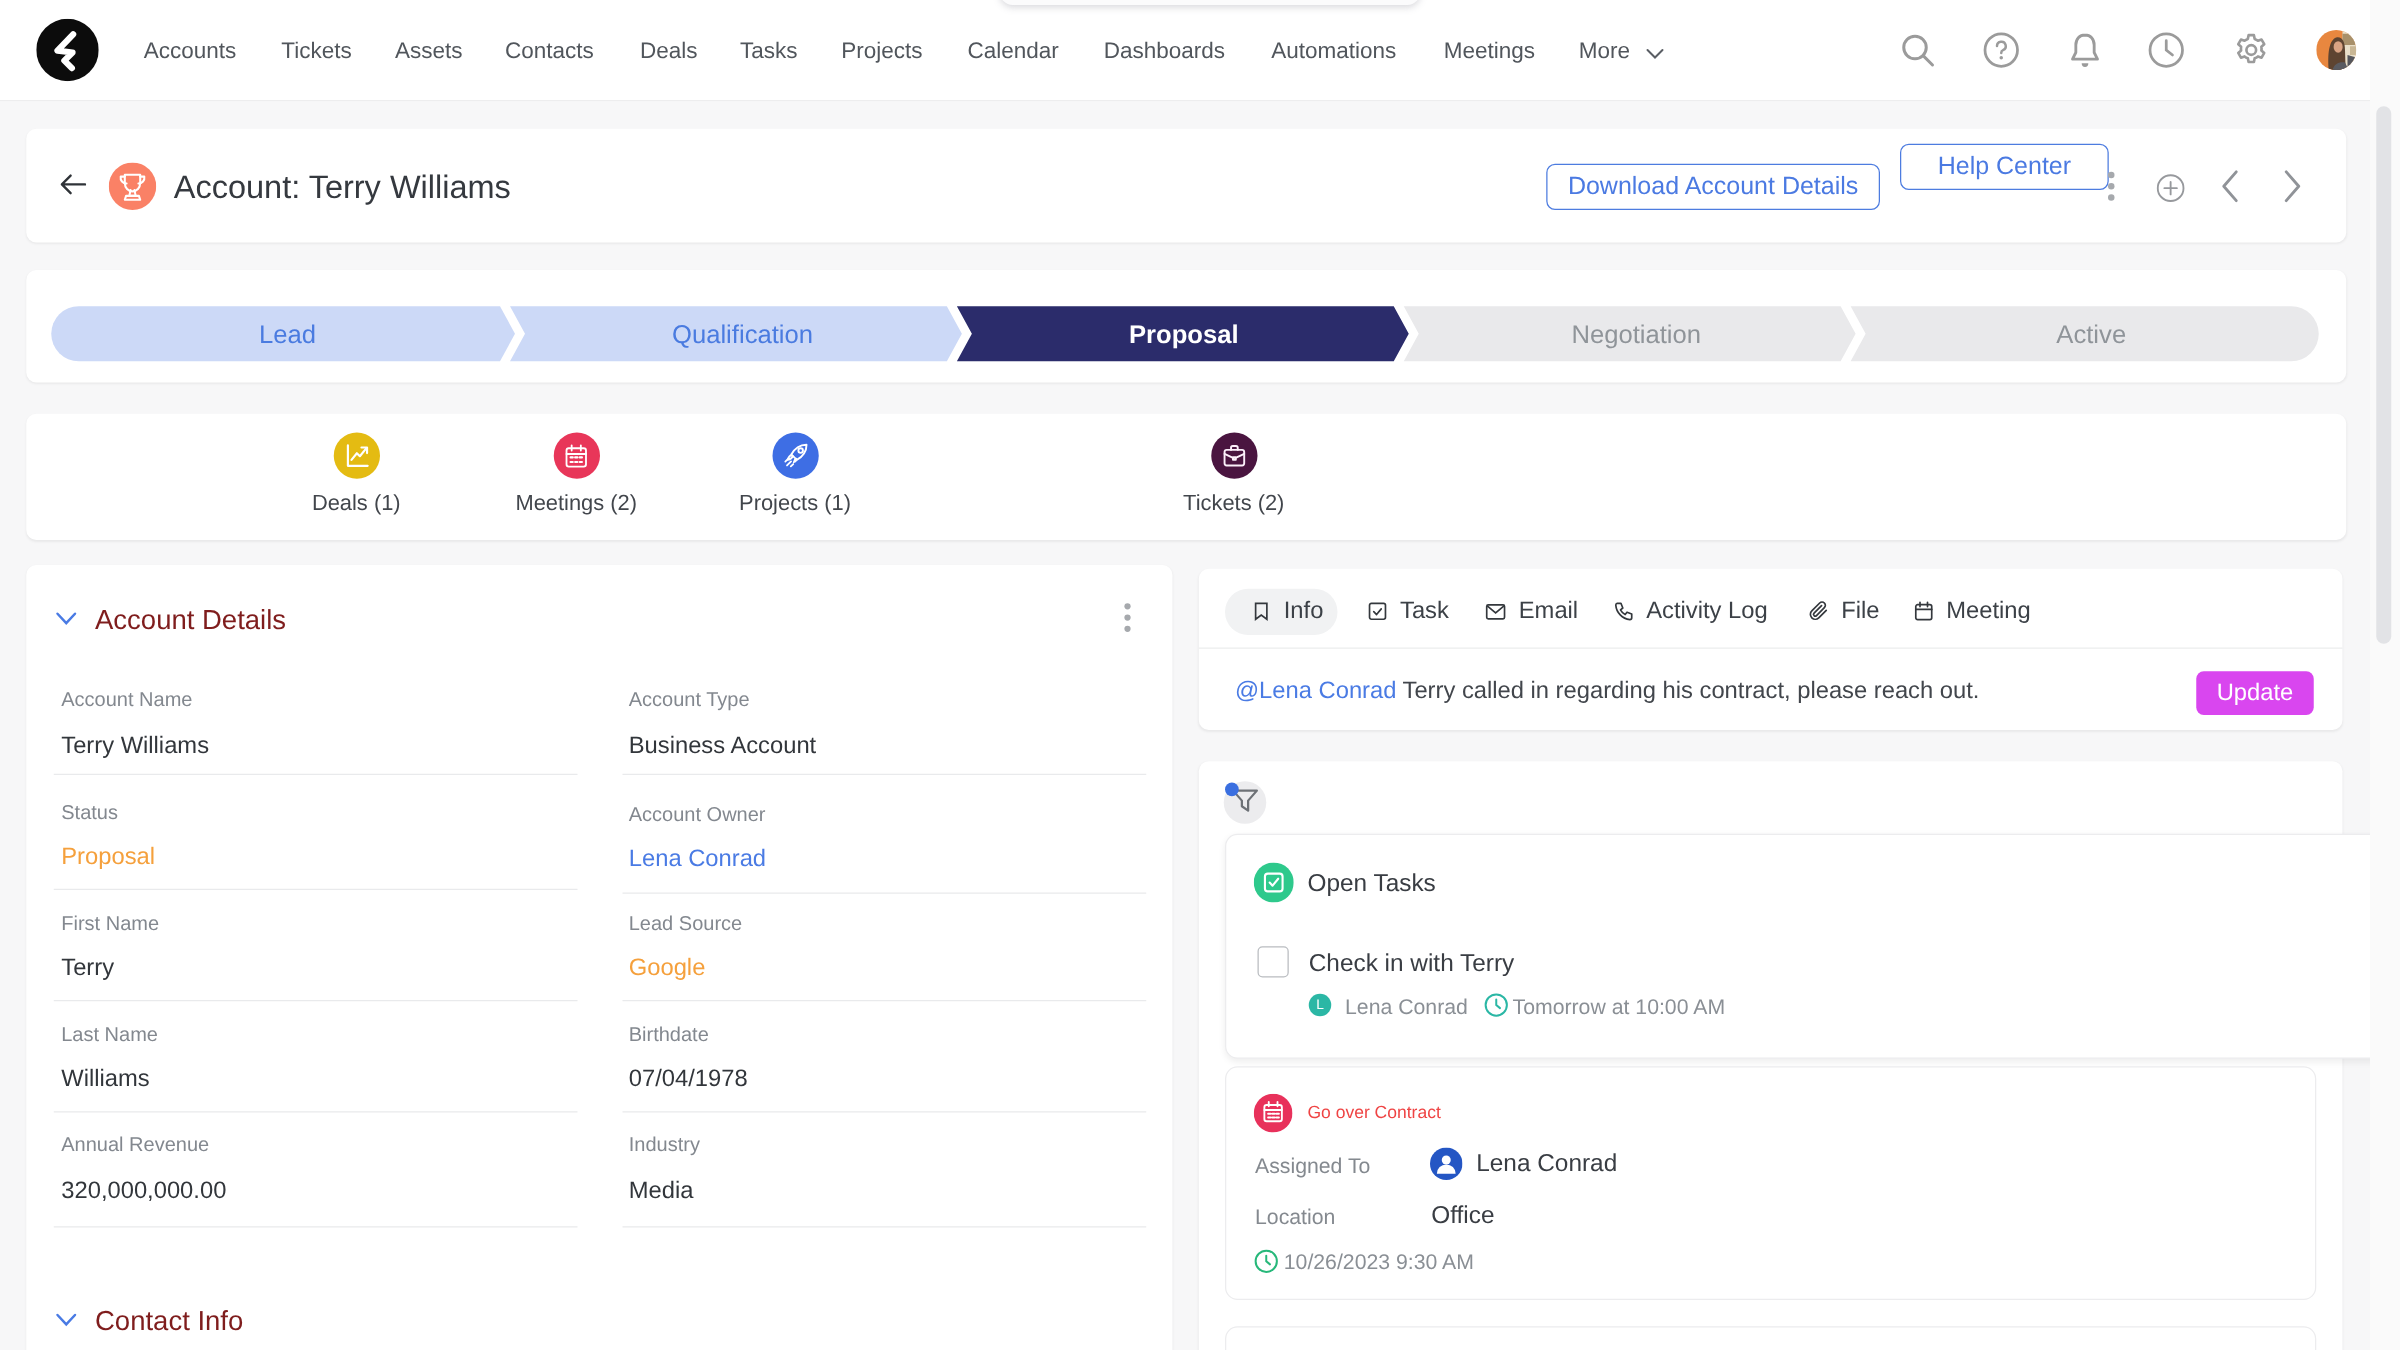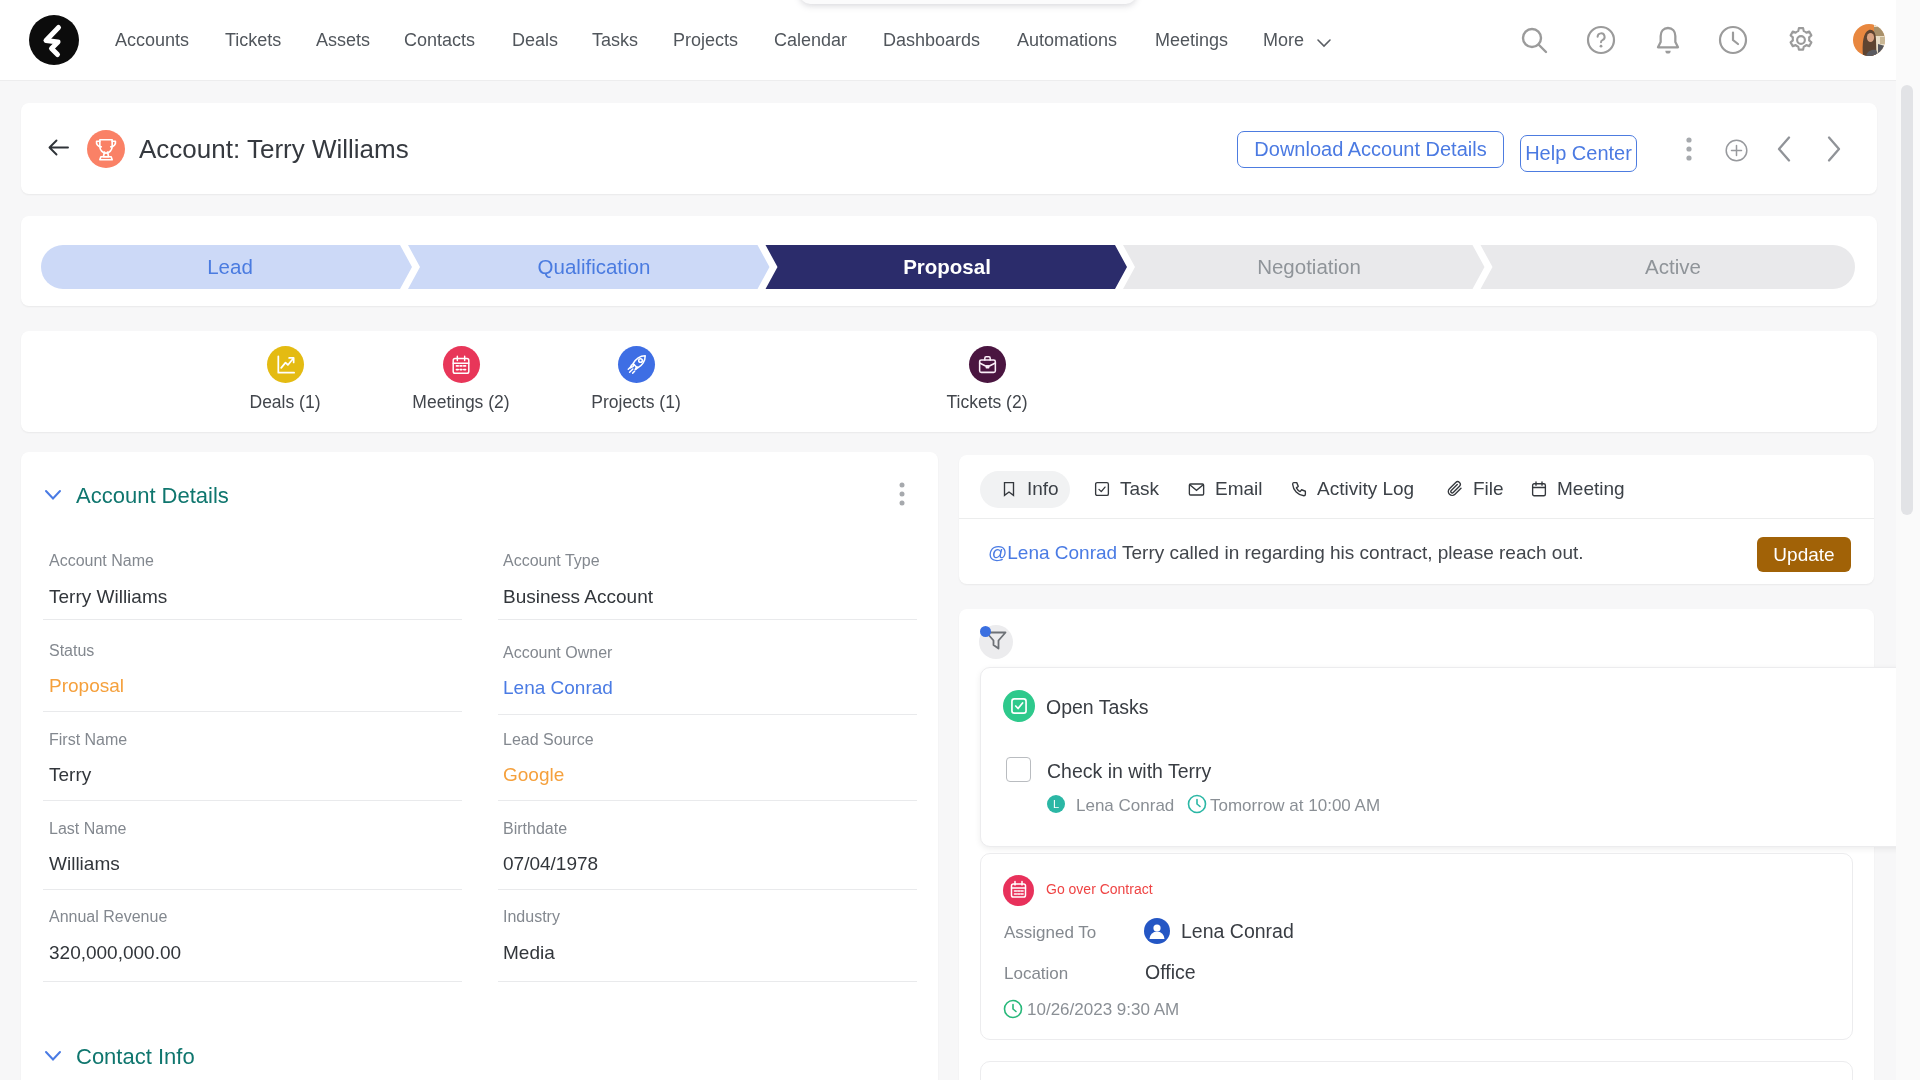--- a/index.html
+++ b/index.html
@@ -21,21 +21,21 @@
 #stagecard { left:21px; top:216px; width:1856px; height:90px; }
 
 
 #iconcard { left:21px; top:331px; width:1856px; height:101px; }
 .ic-item { position:absolute; top:0; width:160px; text-align:center; }
 .ic-circle { width:37px; height:37px; border-radius:50%; margin:15px auto 0; display:flex; align-items:center; justify-content:center; }
 .ic-label { margin-top:9px; font-size:17.5px; color:#42464c; }
 
 
 #leftpanel { left:21px; top:452px; width:917px; height:640px; border-radius:8px 8px 0 0; }
-.sec-title { position:absolute; font-size:22px; color:#0f766e; }
+.sec-title { position:absolute; font-size:22px; color:#7f1d1d; }
 .f-label { position:absolute; font-size:16px; color:#83888f; }
 .f-value { position:absolute; font-size:19px; color:#32363b; }
 .f-line { position:absolute; height:1px; background:#e9eaec; }
 
 
 #notecard { left:959px; top:455px; width:915px; height:129px; }
 #feedcard { left:959px; top:609px; width:915px; height:485px; border-radius:8px 8px 0 0; }
 .innercard { position:absolute; background:#fff; border:1px solid #ececee; border-radius:10px; }
 .tab { position:absolute; top:15px; height:38px; display:flex; align-items:center; gap:9px; font-size:19px; color:#3c4147; }
 
@@ -117,21 +117,21 @@
     <g fill="none" stroke="#fff" stroke-width="1.6" stroke-linecap="round" stroke-linejoin="round">
       <path d="M12.5 9.5 h12 v6.5 a6 6.5 0 0 1 -12 0 Z"></path>
       <path d="M12.5 11 h-3.2 a4.6 4.6 0 0 0 4.6 5.4"></path>
       <path d="M24.5 11 h3.2 a4.6 4.6 0 0 1 -4.6 5.4"></path>
       <path d="M17 21.5 l-1 4.5 h5 l-1-4.5"></path>
       <path d="M13.5 26 h10 l1 3 h-12 Z"></path>
     </g>
   </svg>
   <div class="abs" style="left:118px;top:31px;font-size:26px;color:#35393f">Account: Terry Williams</div>
   <div class="btn-blue" style="left:1216px;top:28px;width:267px;height:37px;line-height:35px">Download Account Details</div>
-  <div class="btn-blue" style="left:1499px;top:32px;width:117px;height:37px;line-height:35px">Help Center</div>
+  <div class="btn-blue" style="left:1499px;top:12px;width:167px;height:37px;line-height:35px">Help Center</div>
   <svg class="abs" style="left:1664px;top:32px" width="8" height="30" viewBox="0 0 8 30">
       <circle cx="4" cy="5" r="2.6" fill="#a6a9ad"></circle>
       <circle cx="4" cy="14" r="2.6" fill="#a6a9ad"></circle>
       <circle cx="4" cy="23" r="2.6" fill="#a6a9ad"></circle>
     </svg>
   <svg class="abs" style="left:1704px;top:36px" width="23" height="23" viewBox="0 0 23 23">
       <circle cx="11.5" cy="11.5" r="10.3" fill="none" stroke="#97999d" stroke-width="1.5"></circle>
       <path d="M11.5 6.5 v10 M6.5 11.5 h10" stroke="#97999d" stroke-width="1.5" stroke-linecap="round"></path>
     </svg>
   <svg class="abs" style="left:1753px;top:32px" width="20" height="28" viewBox="0 0 20 28">
@@ -299,21 +299,21 @@
     <svg width="18" height="18" viewBox="0 0 24 24" fill="none" stroke="#34383d" stroke-width="1.8" stroke-linecap="round">
         <rect x="3.5" y="5" width="17" height="16" rx="2"></rect>
         <path d="M3.5 10 H20.5"></path>
         <path d="M8 2.5 V7 M16 2.5 V7"></path>
       </svg>
     <span>Meeting</span>
   </div>
   <div class="abs" style="left:0;top:63px;width:915px;height:1px;background:#eceded"></div>
   <div class="abs" style="left:29px;top:87px;font-size:19px;color:#4a7be4">@Lena Conrad</div>
   <div class="abs" style="left:163px;top:87px;font-size:19px;color:#42464c">Terry called in regarding his contract, please reach out.</div>
-  <div class="abs" style="left:798px;top:82px;width:94px;height:35px;background:#a16207;border-radius:6px;color:#fff;font-size:19px;text-align:center;line-height:35px">Update</div>
+  <div class="abs" style="left:798px;top:82px;width:94px;height:35px;background:#d946ef;border-radius:6px;color:#fff;font-size:19px;text-align:center;line-height:35px">Update</div>
 </div>
 
 <div class="card" id="feedcard">
   <div class="abs" style="left:20px;top:16px;width:34px;height:34px;border-radius:50%;background:#ececee"></div>
   <svg class="abs" style="left:26px;top:21px" width="22" height="21" viewBox="0 0 22 21">
       <path d="M1.5 2.5 H20.5 L13.5 10.5 V18.5 L8.5 15 V10.5 Z" fill="none" stroke="#6d7176" stroke-width="1.8" stroke-linejoin="round"></path>
     </svg>
     <div class="abs" style="left:21px;top:17px;width:11px;height:11px;border-radius:50%;background:#3a6fe0"></div>
 
   <div class="innercard" style="left:21px;top:58px;width:1026px;height:180px;box-shadow:0 2px 6px rgba(0,0,0,0.07)">

